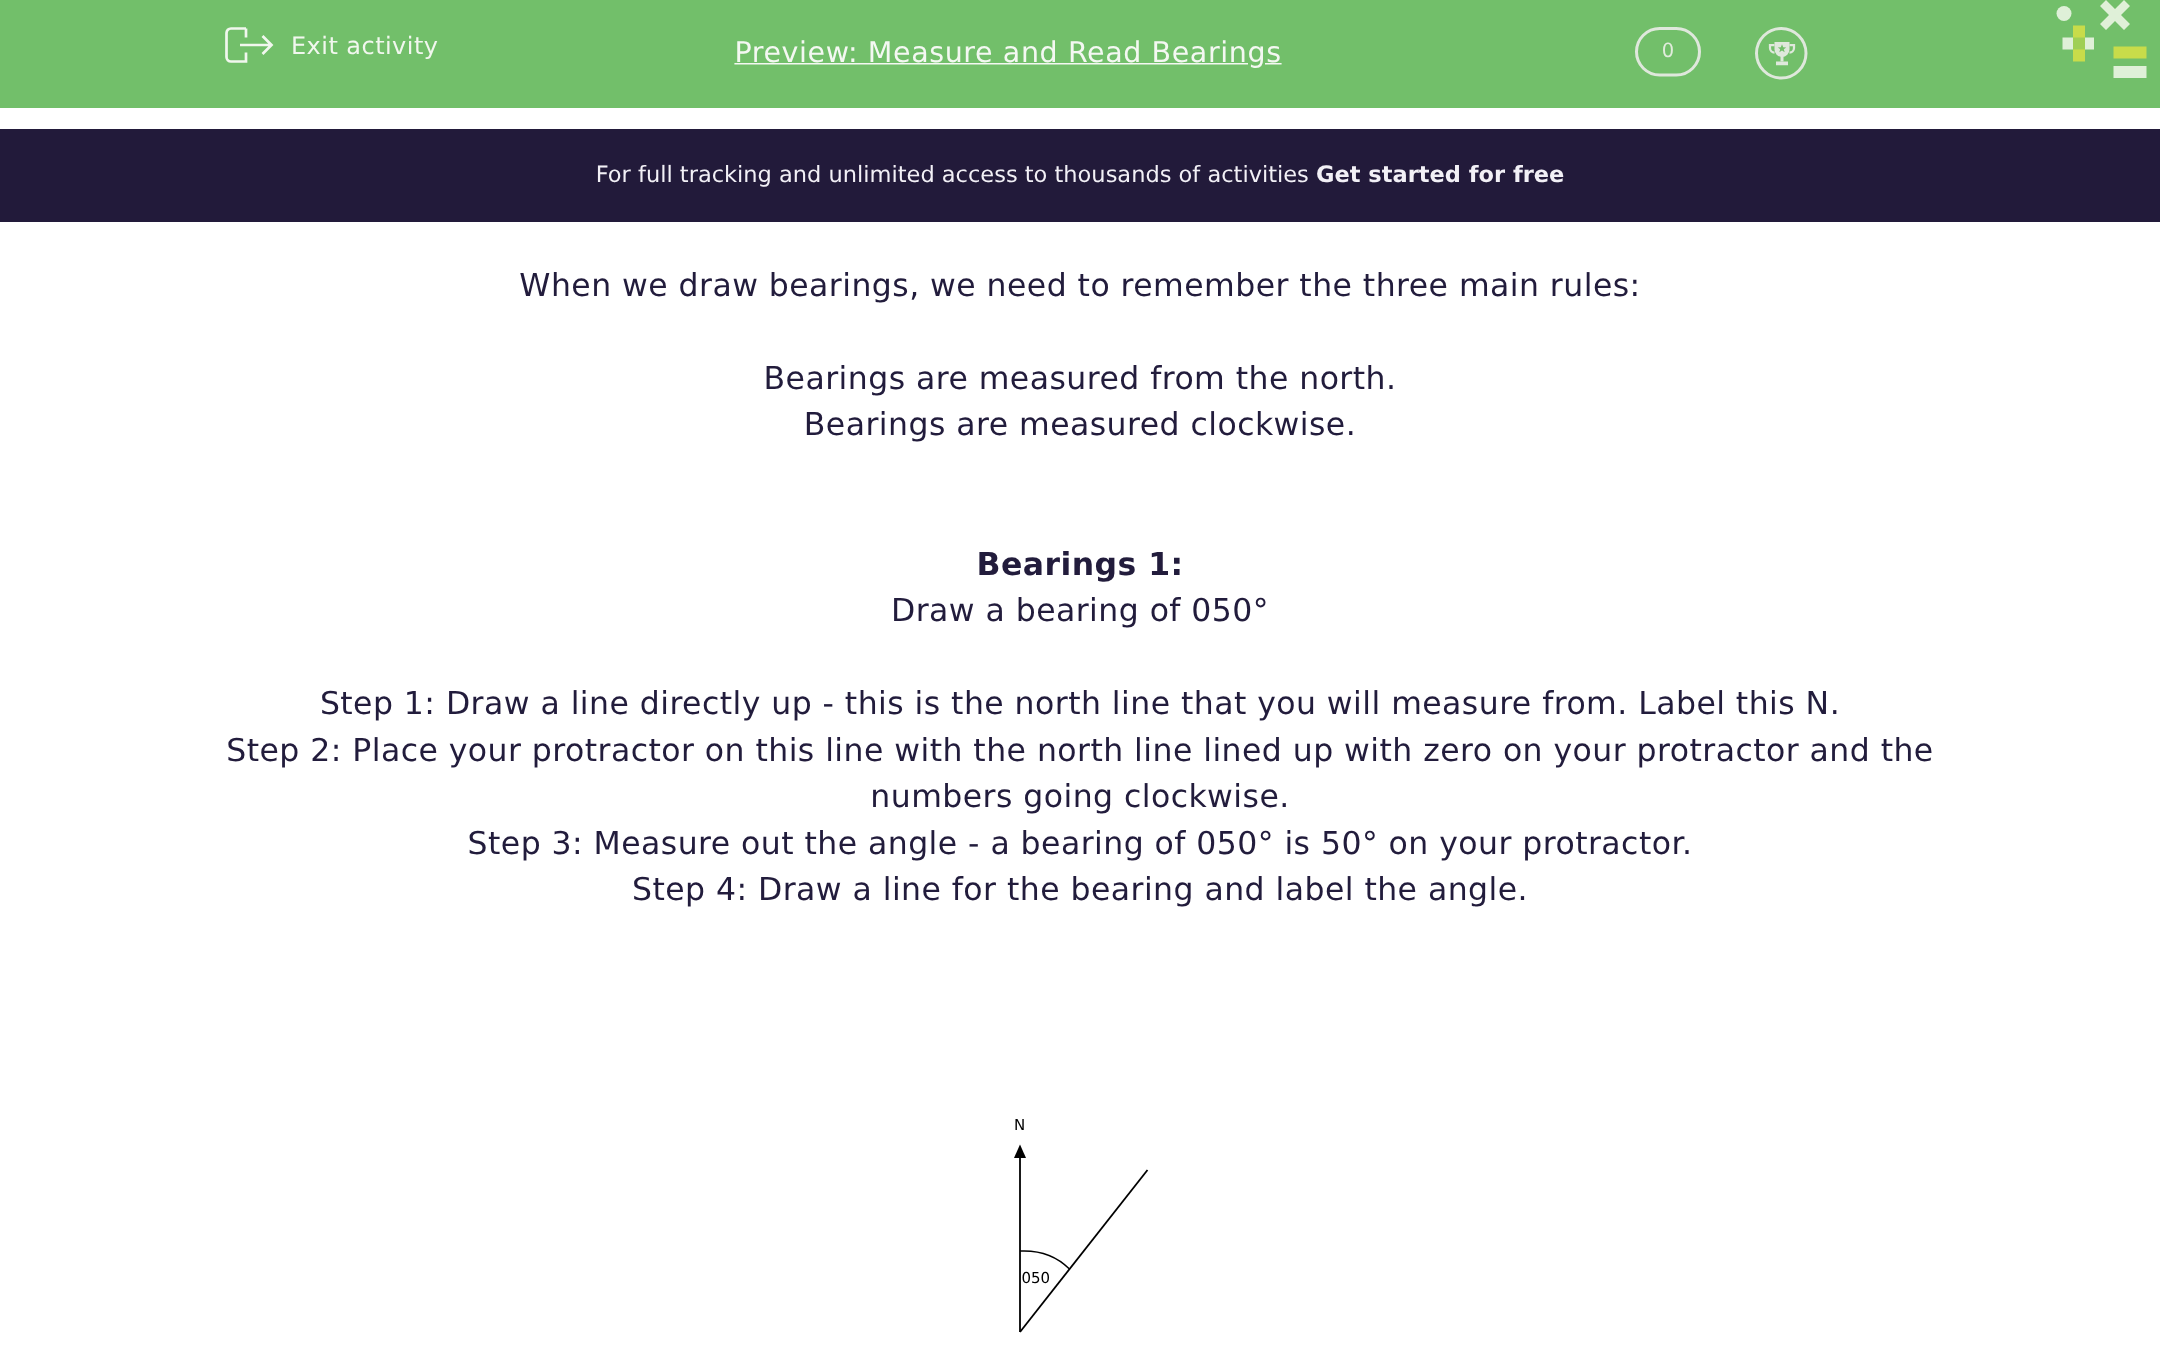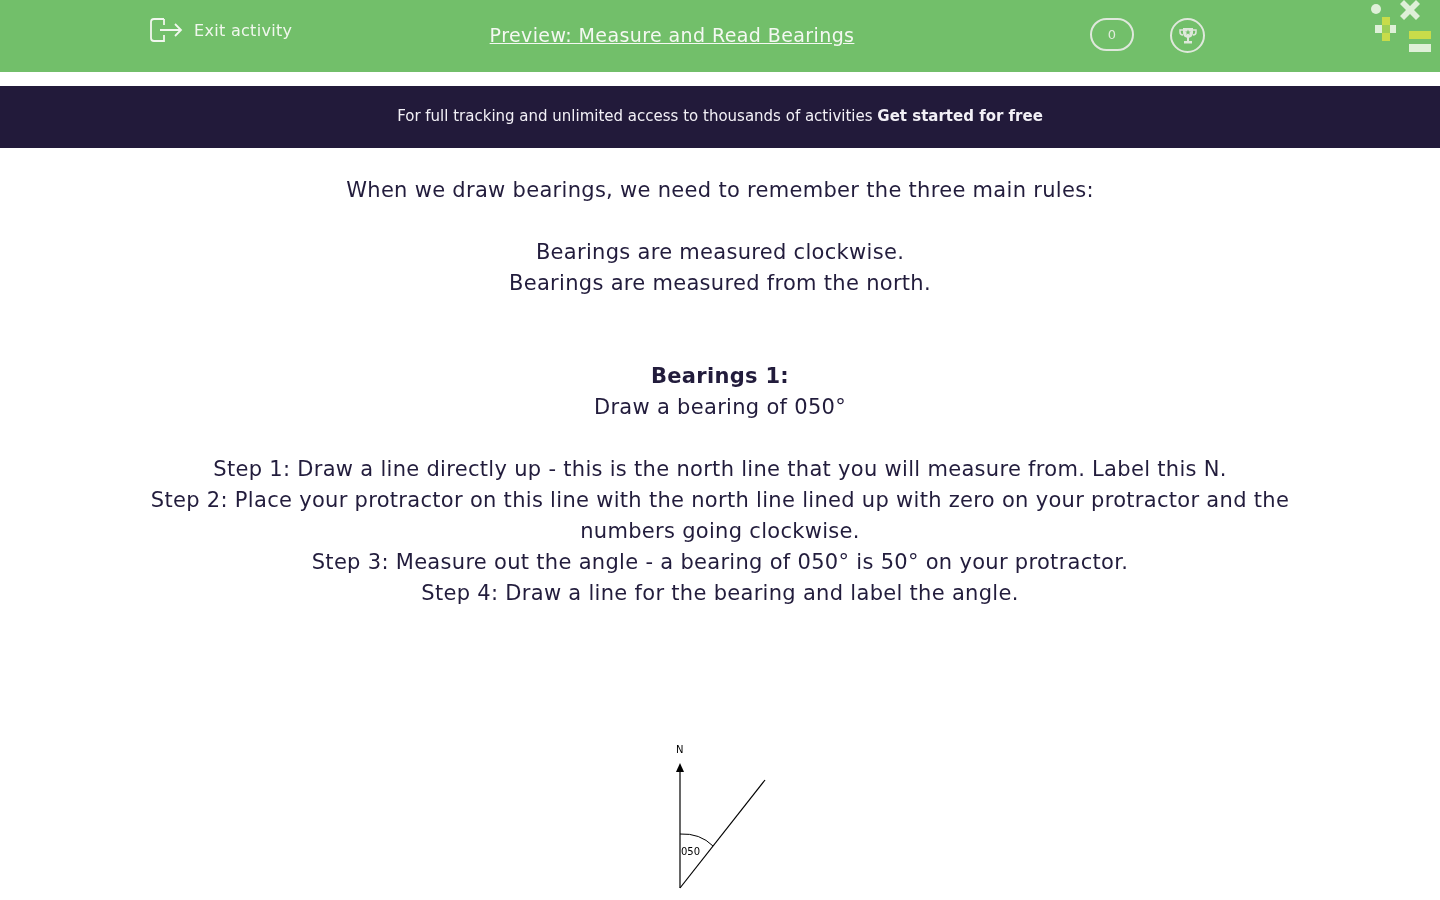--- a/index.html
+++ b/index.html
@@ -53,22 +53,22 @@
 </div>
 
 <div class="banner">
   <span>For full tracking and unlimited access to thousands of activities</span>
   <b>Get started for free</b>
 </div>
 
 <div class="content">
   <p>When we draw bearings, we need to remember the three main rules:</p>
   <div class="gap"></div>
+  <p>Bearings are measured from the north.</p>
   <p>Bearings are measured clockwise.</p>
-  <p>Bearings are measured from the north.</p>
   <div class="gap"></div>
   <div class="gap"></div>
   <p class="bold">Bearings 1:</p>
   <p>Draw a bearing of 050°</p>
   <div class="gap"></div>
   <p>Step 1: Draw a line directly up - this is the north line that you will measure from. Label this N.</p>
   <p>Step 2: Place your protractor on this line with the north line lined up with zero on your protractor and the numbers going clockwise.</p>
   <p>Step 3: Measure out the angle - a bearing of 050° is 50° on your protractor.</p>
   <p>Step 4: Draw a line for the bearing and label the angle.</p>
 </div>

